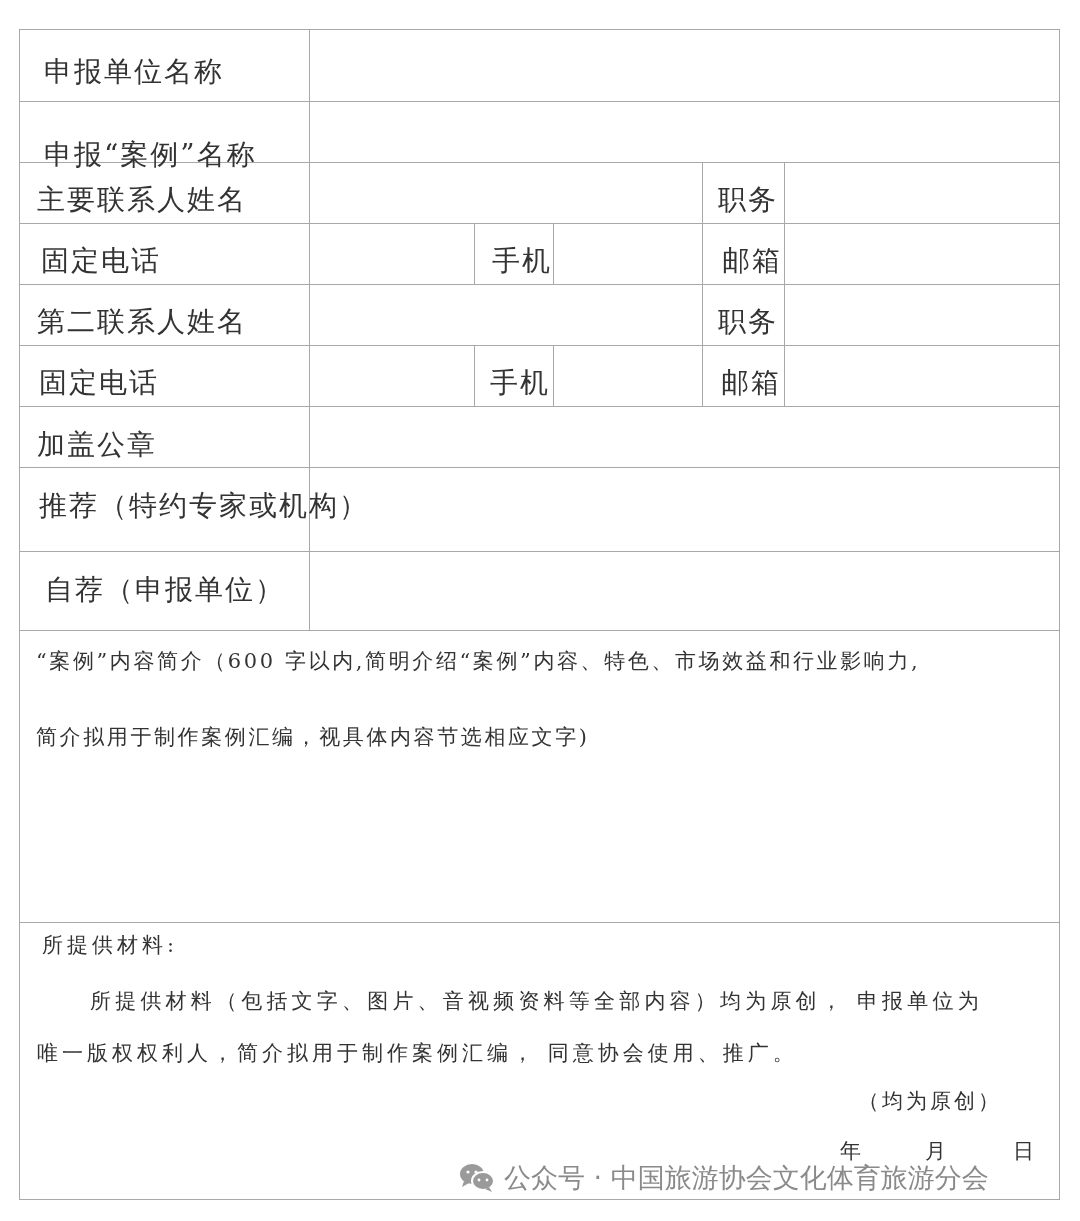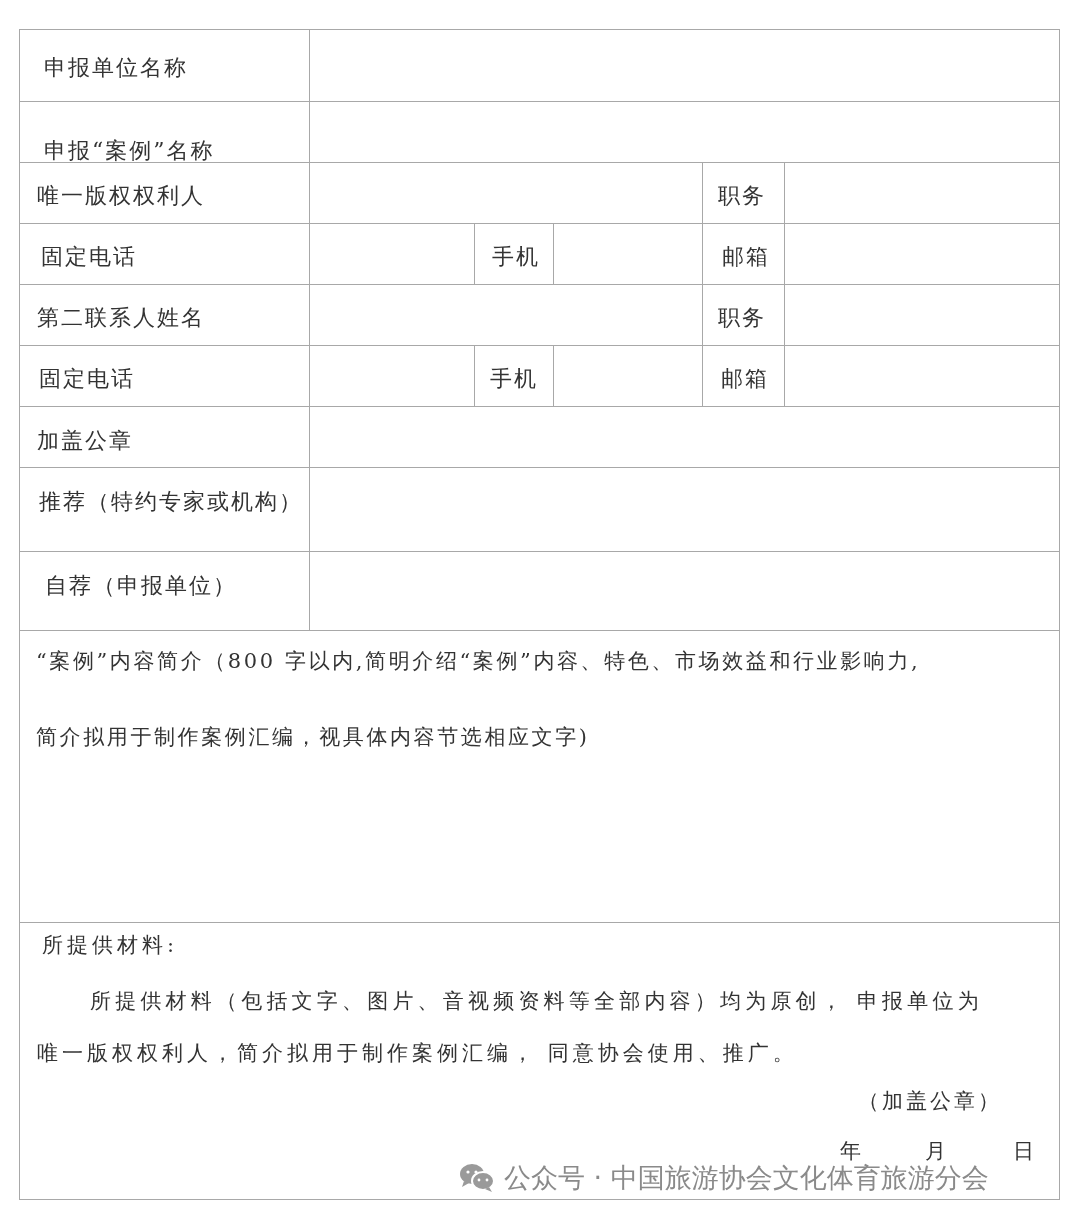--- a/index.html
+++ b/index.html
@@ -2,21 +2,21 @@
 <html><head>
   <meta charset="utf-8">
   <style>
     html, body { margin: 0; padding: 0; background: #ffffff; }
     body { width: 1080px; height: 1221px; position: relative; overflow: hidden;
            font-family: "DejaVu Serif", "Liberation Serif", serif; color: #333333; }
     .form { position: absolute; left: 19px; top: 29px; width: 1041px; height: 1171px;
             border: 1.5px solid #a8a8a8; box-sizing: border-box; }
     .hline { position: absolute; left: 19px; width: 1041px; height: 0; border-top: 1.5px solid #a8a8a8; }
     .vline { position: absolute; width: 0; border-left: 1.5px solid #a8a8a8; }
-    .lbl { position: absolute; font-size: 22px; letter-spacing: 2px; white-space: nowrap; color: #333; }
+    .lbl { position: absolute; font-size: 28px; letter-spacing: 2px; white-space: nowrap; color: #333; }
     .cell { position: absolute; }
     .para { position: absolute; font-size: 21px; letter-spacing: 4px; line-height: 50px; white-space: nowrap; color: #333; }
     .watermark { position: absolute; left: 458px; top: 1160px; font-family: "DejaVu Sans", "Liberation Sans", sans-serif;
                  font-size: 27px; color: #8a8a8a; white-space: nowrap; display: flex; align-items: center; gap: 8px; }
     .wm-icon { width: 38px; height: 32px; position: relative; }
   </style>
 </head>
 <body>
 
 <div class="form"></div>
@@ -39,21 +39,21 @@
 <div class="vline" style="left:553px; top:223px; height:61px"></div>
 <div class="vline" style="left:474px; top:345px; height:61px"></div>
 <div class="vline" style="left:553px; top:345px; height:61px"></div>
 
 <div class="lbl" style="left:44px; top:53px">申报单位名称</div>
 <div class="cell" style="left:311px; top:31px; width:747px; height:69px"></div>
 
 <div class="lbl" style="left:44px; top:136px">申报“案例”名称</div>
 <div class="cell" style="left:311px; top:103px; width:747px; height:58px"></div>
 
-<div class="lbl" style="left:37px; top:181px">唯一版权权利人</div>
+<div class="lbl" style="left:37px; top:181px">主要联系人姓名</div>
 <div class="cell" style="left:311px; top:164px; width:390px; height:58px"></div>
 <div class="lbl" style="left:718px; top:181px">职务</div>
 <div class="cell" style="left:786px; top:164px; width:272px; height:58px"></div>
 
 <div class="lbl" style="left:41px; top:242px">固定电话</div>
 <div class="cell" style="left:311px; top:225px; width:162px; height:58px"></div>
 <div class="lbl" style="left:492px; top:242px">手机</div>
 <div class="cell" style="left:555px; top:225px; width:146px; height:58px"></div>
 <div class="lbl" style="left:722px; top:242px">邮箱</div>
 <div class="cell" style="left:786px; top:225px; width:272px; height:58px"></div>
@@ -72,28 +72,28 @@
 
 <div class="lbl" style="left:37px; top:426px">加盖公章</div>
 <div class="cell" style="left:311px; top:408px; width:747px; height:58px"></div>
 
 <div class="lbl" style="left:39px; top:487px">推荐（特约专家或机构）</div>
 <div class="cell" style="left:311px; top:469px; width:747px; height:81px"></div>
 
 <div class="lbl" style="left:45px; top:571px">自荐（申报单位）</div>
 <div class="cell" style="left:311px; top:553px; width:747px; height:76px"></div>
 
-<div class="para" style="left:36px; top:636px; letter-spacing:2.6px">“案例”内容简介（800 字以内,简明介绍“案例”内容、特色、市场效益和行业影响力,</div>
+<div class="para" style="left:36px; top:636px; letter-spacing:2.6px">“案例”内容简介（600 字以内,简明介绍“案例”内容、特色、市场效益和行业影响力,</div>
 <div class="para" style="left:36px; top:712px; letter-spacing:2.6px">简介拟用于制作案例汇编，视具体内容节选相应文字)</div>
 <div class="cell" style="left:21px; top:740px; width:1037px; height:180px"></div>
 
 <div class="para" style="left:42px; top:920px">所提供材料:</div>
 <div class="para" style="left:90px; top:976px; letter-spacing:4.2px">所提供材料（包括文字、图片、音视频资料等全部内容）均为原创， 申报单位为</div>
 <div class="para" style="left:37px; top:1028px; letter-spacing:4px">唯一版权权利人，简介拟用于制作案例汇编， 同意协会使用、推广。</div>
-<div class="para" style="left:858px; top:1076px; letter-spacing:3px">（加盖公章）</div>
+<div class="para" style="left:858px; top:1076px; letter-spacing:3px">（均为原创）</div>
 <div class="para" style="left:840px; top:1126px">年</div>
 <div class="para" style="left:925px; top:1126px">月</div>
 <div class="para" style="left:1013px; top:1126px">日</div>
 
 <div class="watermark">
   <span class="wm-icon">
     <svg width="38" height="32" viewBox="0 0 38 32">
       <ellipse cx="14" cy="12" rx="12" ry="10" fill="#9a9a9a"></ellipse>
       <path d="M6 19 L4 25 L11 21 Z" fill="#9a9a9a"></path>
       <ellipse cx="25" cy="19" rx="11" ry="9" fill="#9a9a9a" stroke="#fff" stroke-width="2"></ellipse>

